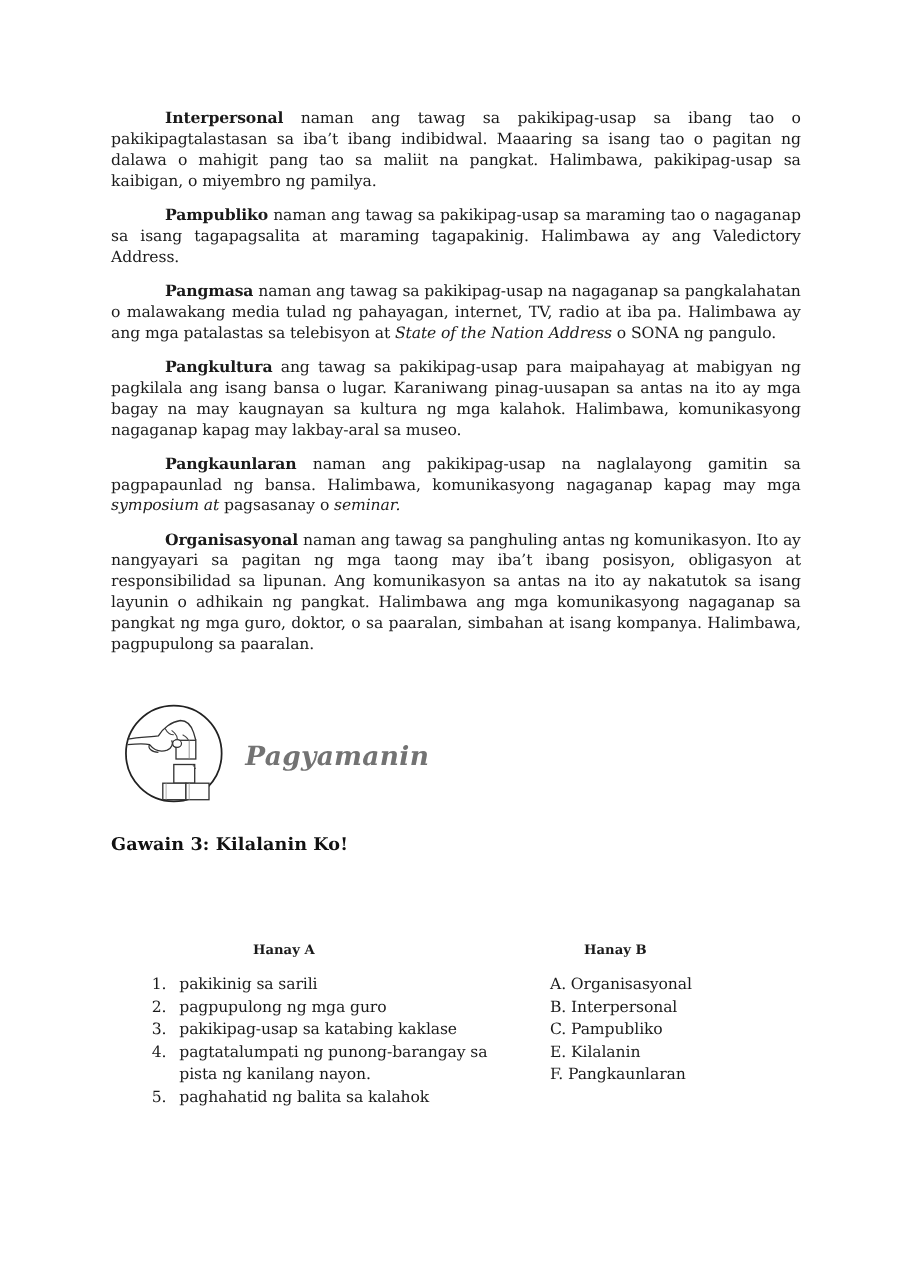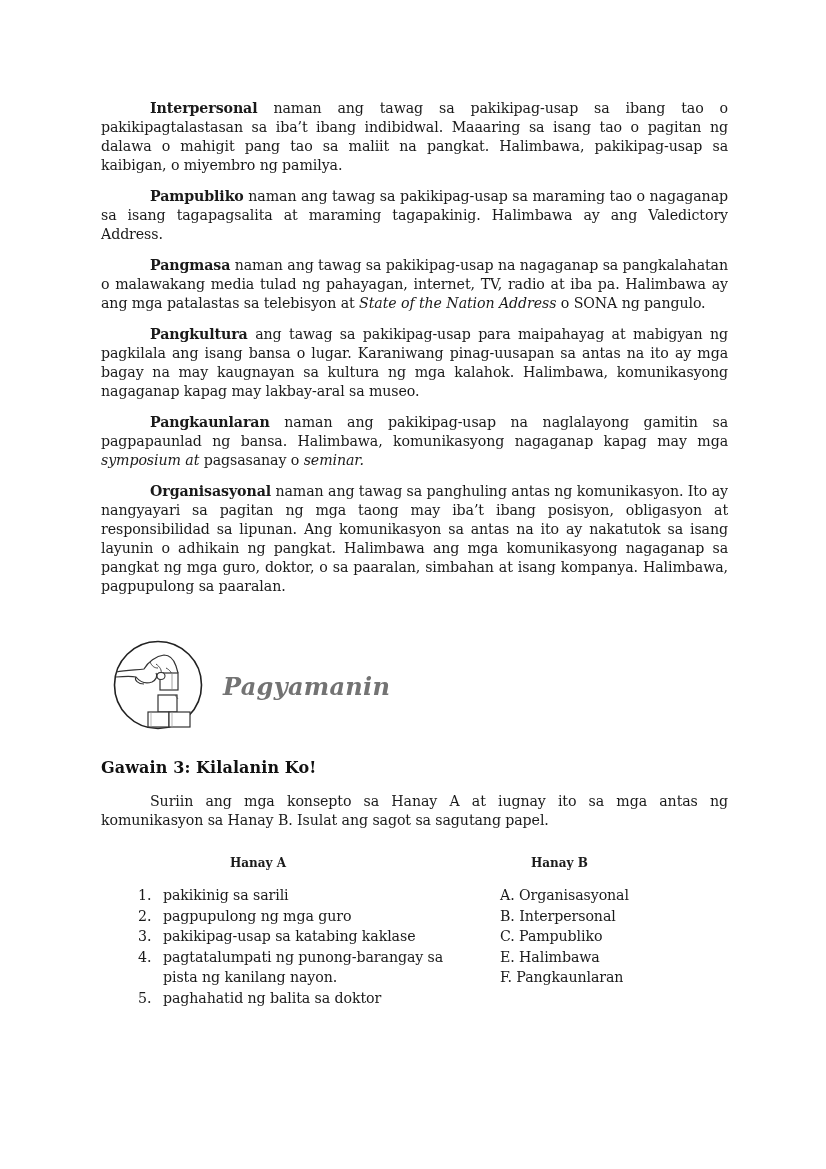--- a/index.html
+++ b/index.html
@@ -177,21 +177,20 @@
       <rect x="36" y="72" width="21" height="15" fill="#fff" stroke="#333" stroke-width="1.2"></rect>
       <rect x="57" y="72" width="21" height="15" fill="#fff" stroke="#333" stroke-width="1.2"></rect>
       <line x1="39" y1="72" x2="39" y2="87" stroke="#999" stroke-width="0.7"></line>
       <line x1="60" y1="72" x2="60" y2="87" stroke="#999" stroke-width="0.7"></line>
     </svg>
     <div class="section-title">Pagyamanin</div>
   </div>
 
   <div class="activity-title">Gawain 3: Kilalanin Ko!</div>
 
-  <div class="instructions">Suriin ang mga konsepto sa Hanay A at iugnay ito sa mga antas ng komunikasyon sa Hanay B. Isulat ang sagot sa sagutang papel.</div>
 
   <div class="column-header col-a-header">Hanay A</div>
   <div class="column-header col-b-header">Hanay B</div>
 
   <ul class="list list-a">
     <li>
         <span class="num">1.</span>
         <span class="txt">pakikinig sa sarili</span>
       </li>
     <li>
@@ -201,27 +200,27 @@
     <li>
         <span class="num">3.</span>
         <span class="txt">pakikipag-usap sa katabing kaklase</span>
       </li>
     <li>
         <span class="num">4.</span>
         <span class="txt" style="max-width:290px;">pagtatalumpati ng punong-barangay sa pista ng kanilang nayon.</span>
       </li>
     <li>
         <span class="num">5.</span>
-        <span class="txt">paghahatid ng balita sa doktor</span>
+        <span class="txt">paghahatid ng balita sa kalahok</span>
       </li>
   </ul>
 
   <ul class="list list-b">
     <li>A. Organisasyonal</li>
     <li>B. Interpersonal</li>
     <li>C. Pampubliko</li>
-    <li>E. Halimbawa</li>
+    <li>E. Kilalanin</li>
     <li>F. Pangkaunlaran</li>
   </ul>
 
   <div class="watermark">www.modyul.online</div>
 
 </div>
 
 </body></html>

